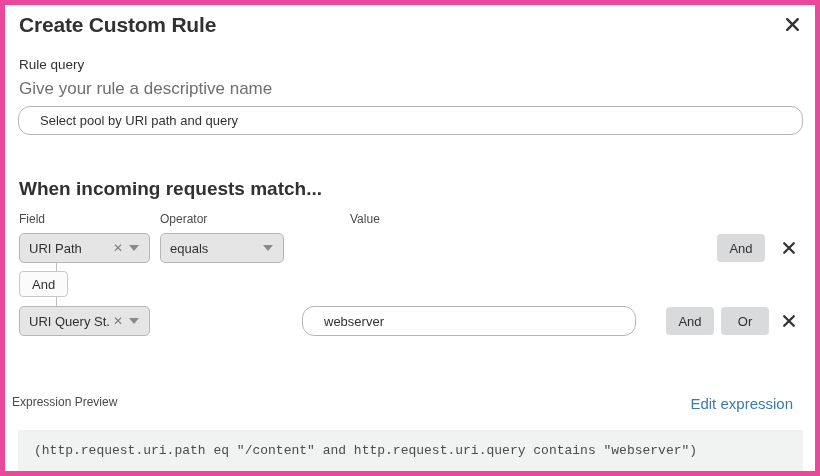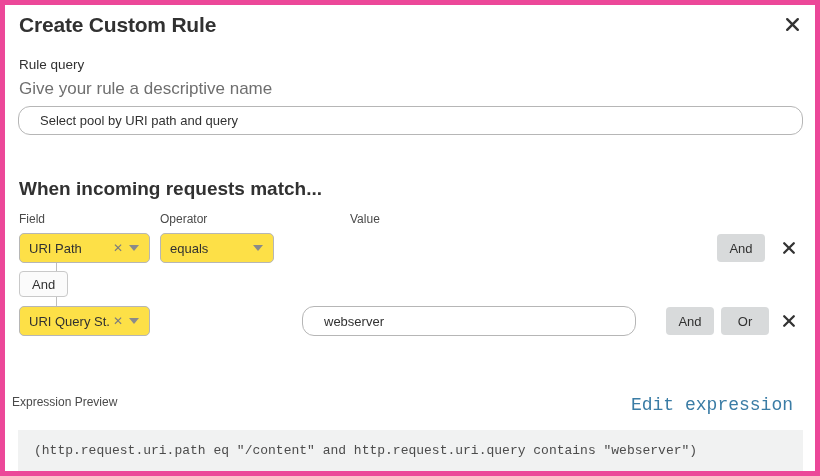--- a/index.html
+++ b/index.html
@@ -107,21 +107,21 @@
   .row { position: absolute; left: 0; width: 820px; height: 30px; }
   #row-1 { top: 228px; }
   #row-2 { top: 301px; }
 
   .select-box {
     position: absolute;
     box-sizing: border-box;
     height: 30px;
     border: 1px solid #b6b6b6;
     border-radius: 5px;
-    background: #fde047;
+    background: #e5e5e5;
     display: flex;
     align-items: center;
     cursor: pointer;
     padding: 0 6px 0 9px;
   }
   .select-text {
     flex: 1 1 auto;
     font-size: 13px;
     color: #313131;
     white-space: nowrap;
@@ -145,21 +145,21 @@
   }
   .caret i {
     display: block;
     width: 0; height: 0;
     border-left: 5px solid transparent;
     border-right: 5px solid transparent;
     border-top: 6px solid #8a8a8a;
   }
 
   .field-select    { left: 14px;  width: 131px; }
-  .operator-select { left: 155px; width: 114px; }
+  .operator-select { left: 155px; width: 124px; }
   .operator-select .select-text { flex: 1 1 auto; }
 
   .value-input { top: 0; height: 30px; }
   #value-1 { left: 297px; width: 404px; }
   #value-2 { left: 297px; width: 334px; }
 
   
   .op-btn {
     position: absolute;
     box-sizing: border-box;
@@ -226,25 +226,24 @@
     position: absolute;
     left: 7px;
     top: 390px;
     font-size: 12px;
     color: #4a4a4a;
   }
   #edit-expression-link {
     position: absolute;
     right: 22px;
     top: 390px;
-    font-size: 18px;
+    font-size: 15px;
     color: #3a7ca5;
     text-decoration: none;
     cursor: pointer;
-    font-family: Liberation Mono, monospace;
   }
   #preview-box {
     position: absolute;
     left: 13px;
     top: 425px;
     width: 785px;
     height: 41px;
     box-sizing: border-box;
     background: #f1f2f2;
     display: flex;

